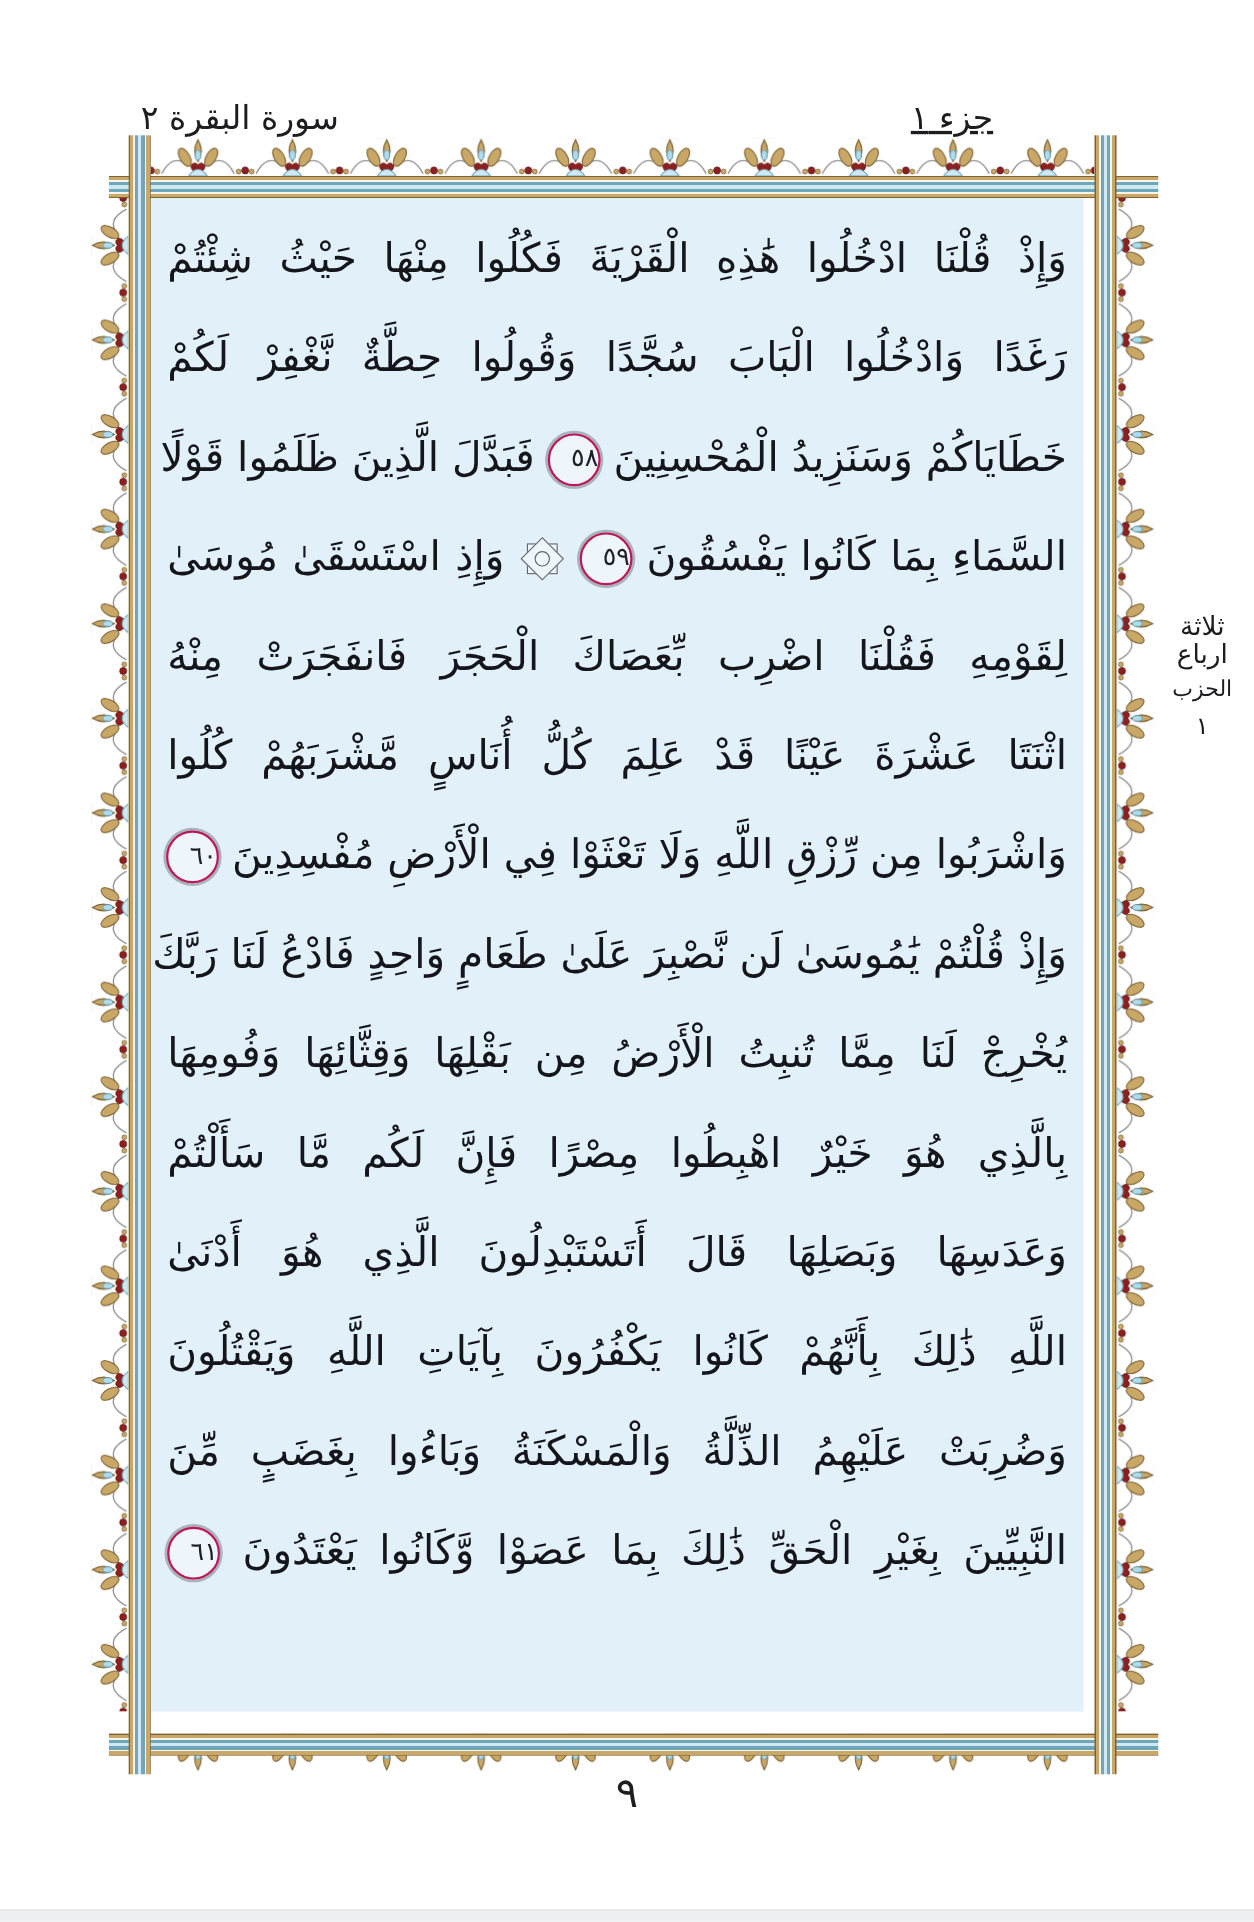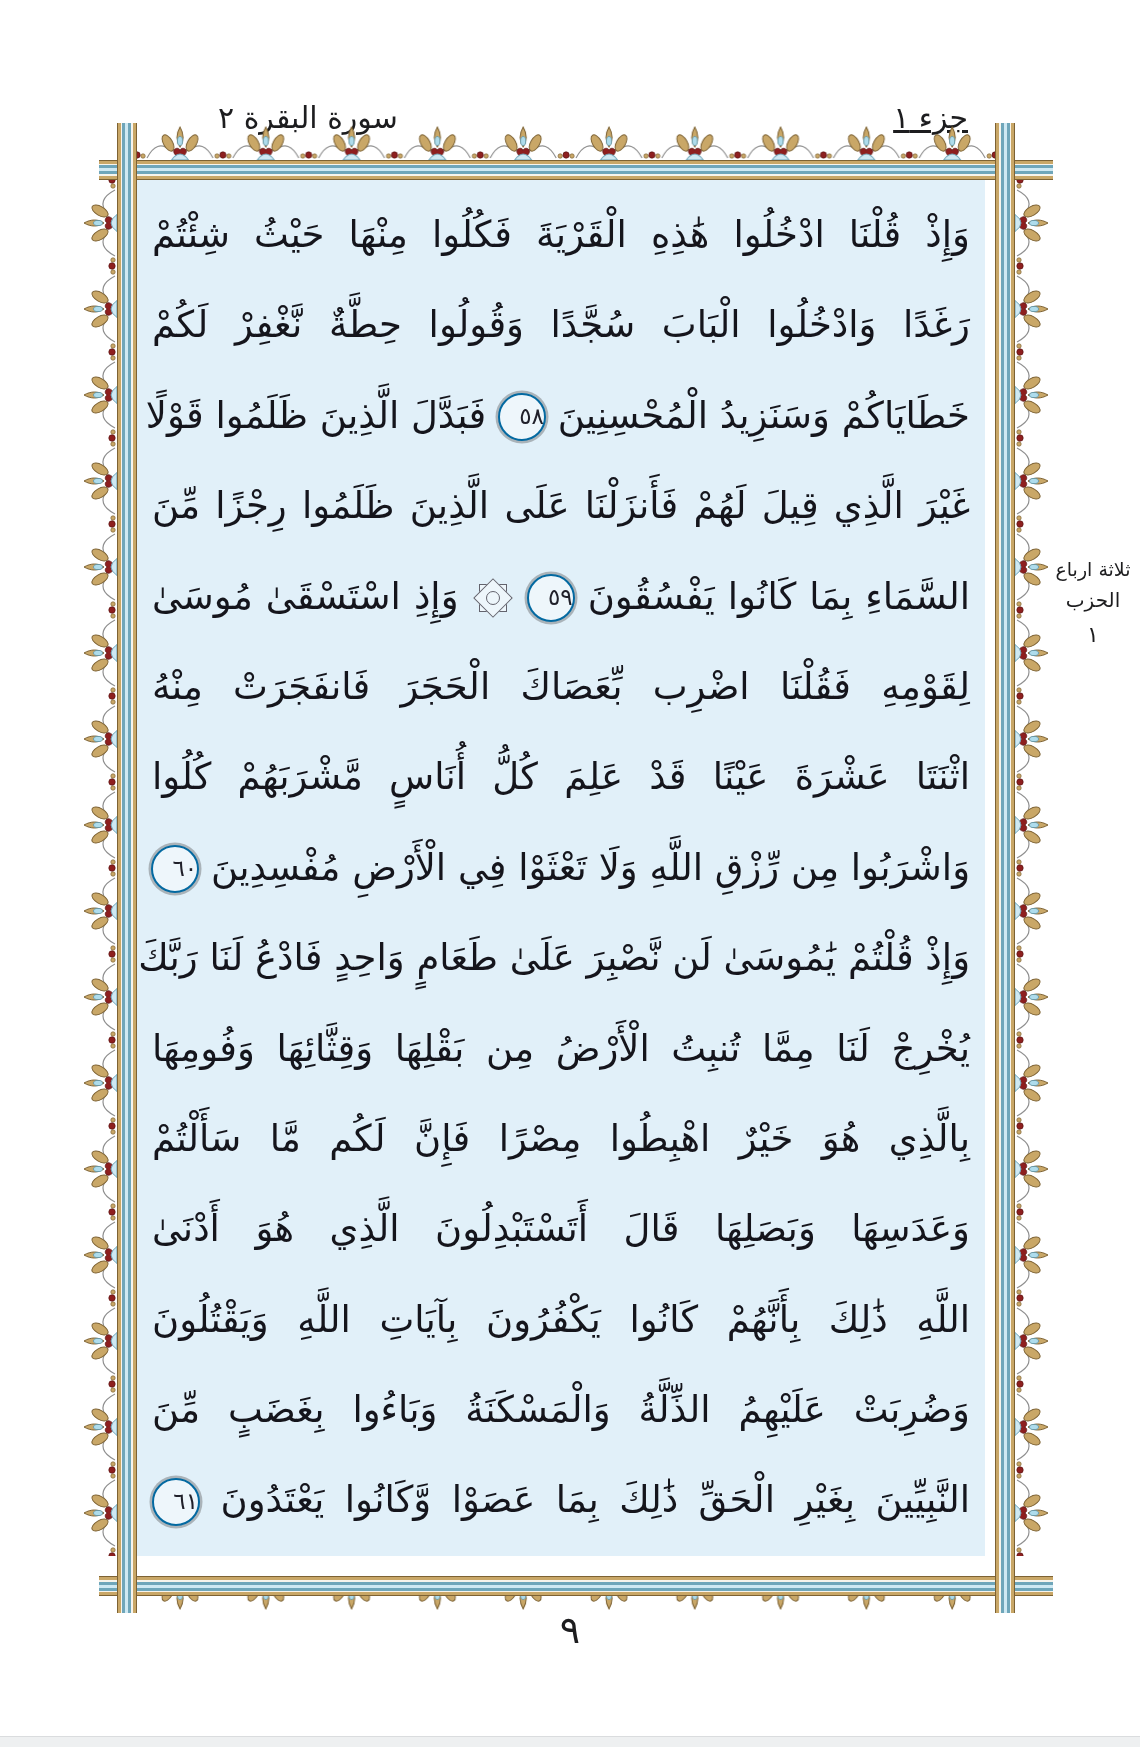--- a/index.html
+++ b/index.html
@@ -1,21 +1,21 @@
 <!DOCTYPE html>
 <html lang="ar"><head>
 <meta charset="utf-8">
 <style>
   html,body{margin:0;padding:0;}
   body{
     width:1140px;height:1747px;position:relative;background:#ffffff;
     font-family:"DejaVu Sans",sans-serif;overflow:hidden;
   }
   
-  .hdr{position:absolute;top:100px;font-size:30px;color:#1d1d1f;direction:rtl;text-align:right;}
+  .hdr{position:absolute;top:90px;font-size:30px;color:#1d1d1f;direction:rtl;text-align:left;}
   .hdr-juz{left:828px;width:140px;text-decoration:underline;}
   .hdr-surah{left:128px;width:270px;}
   
   .band{position:absolute;z-index:3;}
   .band-h{
     left:99px;width:954px;height:20px;
     background:linear-gradient(to bottom,
       #7d6233 0 1px,#c9a767 1px 4px,#f7f4ec 4px 5.5px,#6fa6ba 5.5px 8.5px,
       #cfe9f3 8.5px 11.5px,#6fa6ba 11.5px 14.5px,#f7f4ec 14.5px 16px,
       #c9a767 16px 19px,#7d6233 19px 20px);
@@ -44,36 +44,36 @@
     padding:0;box-sizing:border-box;
   }
   .qlines{padding:10px 15px 0 15px;}
   .qline{
     height:90.4px;line-height:90.4px;font-size:37px;color:#15151c;
     text-align:justify;text-align-last:justify;white-space:nowrap;
   }
   .vtext{letter-spacing:0;}
   
   .ayah{
-    display:inline-block;width:44px;height:44px;border:2px solid #0369a1;
+    display:inline-block;width:44px;height:44px;border:2px solid #be185d;
     border-radius:50%;box-shadow:0 0 0 2.5px #aab3b9;background:#eef6fb;
     color:#20202a;font-size:23px;line-height:42px;text-align:center;
     vertical-align:middle;
   }
   
   .rub{display:inline-block;width:42px;height:42px;position:relative;vertical-align:middle;}
   .rub i{position:absolute;inset:7px;border:1.8px solid #63636d;background:#eef6fb;display:block;}
   .rub i.b{transform:rotate(45deg);}
   .rub u{position:absolute;inset:14px;border:1.4px solid #63636d;border-radius:50%;display:block;}
   
   .margin-note{
     position:absolute;left:1046px;top:556px;width:94px;direction:rtl;
     text-align:center;color:#1d1d1f;z-index:4;
   }
-  .margin-note .l1{font-size:19px;line-height:26px;}
+  .margin-note .l1{font-size:24px;line-height:26px;}
   .margin-note .l2{font-size:20px;line-height:36px;}
   .margin-note .l3{font-size:22px;line-height:34px;}
   
   .pagenum{
     position:absolute;left:0;top:1608px;width:1140px;text-align:center;
     font-size:38px;color:#1d1d1f;z-index:4;
   }
   
   .bottom-strip{
     position:absolute;left:0;top:1736px;width:1140px;height:11px;
@@ -139,21 +139,20 @@
 <div class="band band-h band-top"></div>
 <div class="band band-h band-bottom"></div>
 <div class="band band-v band-left"></div>
 <div class="band band-v band-right"></div>
 
 <div class="panel">
   <div class="qlines">
       <div class="qline"><span class="vtext">وَإِذْ قُلْنَا ادْخُلُوا هَٰذِهِ الْقَرْيَةَ فَكُلُوا مِنْهَا حَيْثُ شِئْتُمْ</span></div>
       <div class="qline"><span class="vtext">رَغَدًا وَادْخُلُوا الْبَابَ سُجَّدًا وَقُولُوا حِطَّةٌ نَّغْفِرْ لَكُمْ</span></div>
       <div class="qline"><span class="vtext">خَطَايَاكُمْ وَسَنَزِيدُ الْمُحْسِنِينَ</span> <span class="ayah">٥٨</span> <span class="vtext">فَبَدَّلَ الَّذِينَ ظَلَمُوا قَوْلًا</span></div>
-      <div class="qline"><span class="vtext">غَيْرَ الَّذِي قِيلَ لَهُمْ فَأَنزَلْنَا عَلَى الَّذِينَ ظَلَمُوا رِجْزًا مِّنَ</span></div>
       <div class="qline"><span class="vtext">السَّمَاءِ بِمَا كَانُوا يَفْسُقُونَ</span> <span class="ayah">٥٩</span> <span class="rub"><i class="a"></i><i class="b"></i><u></u></span> <span class="vtext">وَإِذِ اسْتَسْقَىٰ مُوسَىٰ</span></div>
       <div class="qline"><span class="vtext">لِقَوْمِهِ فَقُلْنَا اضْرِب بِّعَصَاكَ الْحَجَرَ فَانفَجَرَتْ مِنْهُ</span></div>
       <div class="qline"><span class="vtext">اثْنَتَا عَشْرَةَ عَيْنًا قَدْ عَلِمَ كُلُّ أُنَاسٍ مَّشْرَبَهُمْ كُلُوا</span></div>
       <div class="qline"><span class="vtext">وَاشْرَبُوا مِن رِّزْقِ اللَّهِ وَلَا تَعْثَوْا فِي الْأَرْضِ مُفْسِدِينَ</span> <span class="ayah">٦٠</span></div>
       <div class="qline"><span class="vtext">وَإِذْ قُلْتُمْ يَٰمُوسَىٰ لَن نَّصْبِرَ عَلَىٰ طَعَامٍ وَاحِدٍ فَادْعُ لَنَا رَبَّكَ</span></div>
       <div class="qline"><span class="vtext">يُخْرِجْ لَنَا مِمَّا تُنبِتُ الْأَرْضُ مِن بَقْلِهَا وَقِثَّائِهَا وَفُومِهَا</span></div>
       <div class="qline"><span class="vtext">بِالَّذِي هُوَ خَيْرٌ اهْبِطُوا مِصْرًا فَإِنَّ لَكُم مَّا سَأَلْتُمْ</span></div>
       <div class="qline"><span class="vtext">وَعَدَسِهَا وَبَصَلِهَا قَالَ أَتَسْتَبْدِلُونَ الَّذِي هُوَ أَدْنَىٰ</span></div>
       <div class="qline"><span class="vtext">اللَّهِ ذَٰلِكَ بِأَنَّهُمْ كَانُوا يَكْفُرُونَ بِآيَاتِ اللَّهِ وَيَقْتُلُونَ</span></div>
       <div class="qline"><span class="vtext">وَضُرِبَتْ عَلَيْهِمُ الذِّلَّةُ وَالْمَسْكَنَةُ وَبَاءُوا بِغَضَبٍ مِّنَ</span></div>

